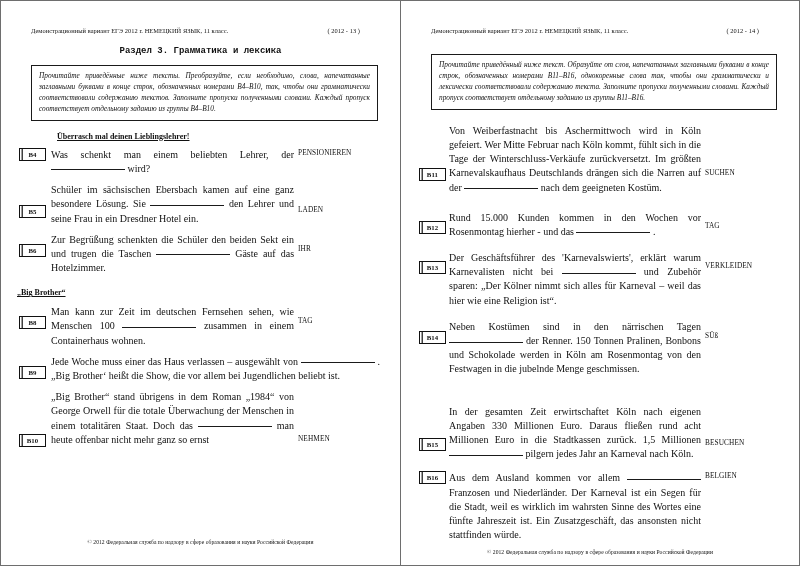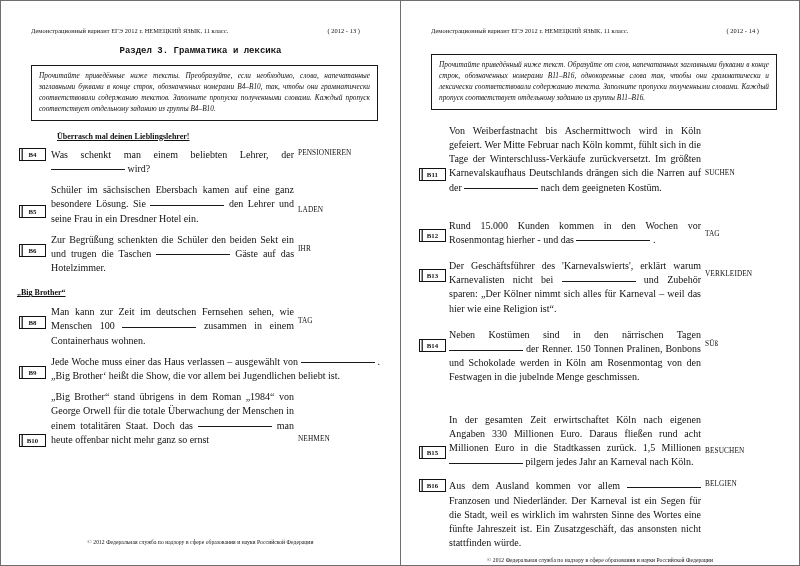--- a/index.html
+++ b/index.html
@@ -258,21 +258,21 @@
           <div class="task-label" style="top:44px">B11</div>
         </div>
         <div class="task-body">
           <span>Von Weiberfastnacht bis Aschermittwoch wird in Köln gefeiert. Wer Mitte Februar nach Köln kommt, fühlt sich in die Tage der Winterschluss-Verkäufe zurückversetzt. Im größten Karnevalskaufhaus Deutschlands drängen sich die Narren auf der</span>
           <span class="gap"></span>
           <span>nach dem geeigneten Kostüm.</span>
         </div>
         <div class="task-answer" style="padding-top:44px">SUCHEN</div>
       </div>
 
-      <div class="task" style="margin-top:24px">
+      <div class="task" style="margin-top:16px">
         <div class="task-label-col">
           <div class="task-label" style="top:10px">B12</div>
         </div>
         <div class="task-body">
           <span>Rund 15.000 Kunden kommen in den Wochen vor Rosenmontag hierher - und das</span>
           <span class="gap"></span>
           <span>.</span>
         </div>
         <div class="task-answer" style="padding-top:10px">TAG</div>
       </div>

